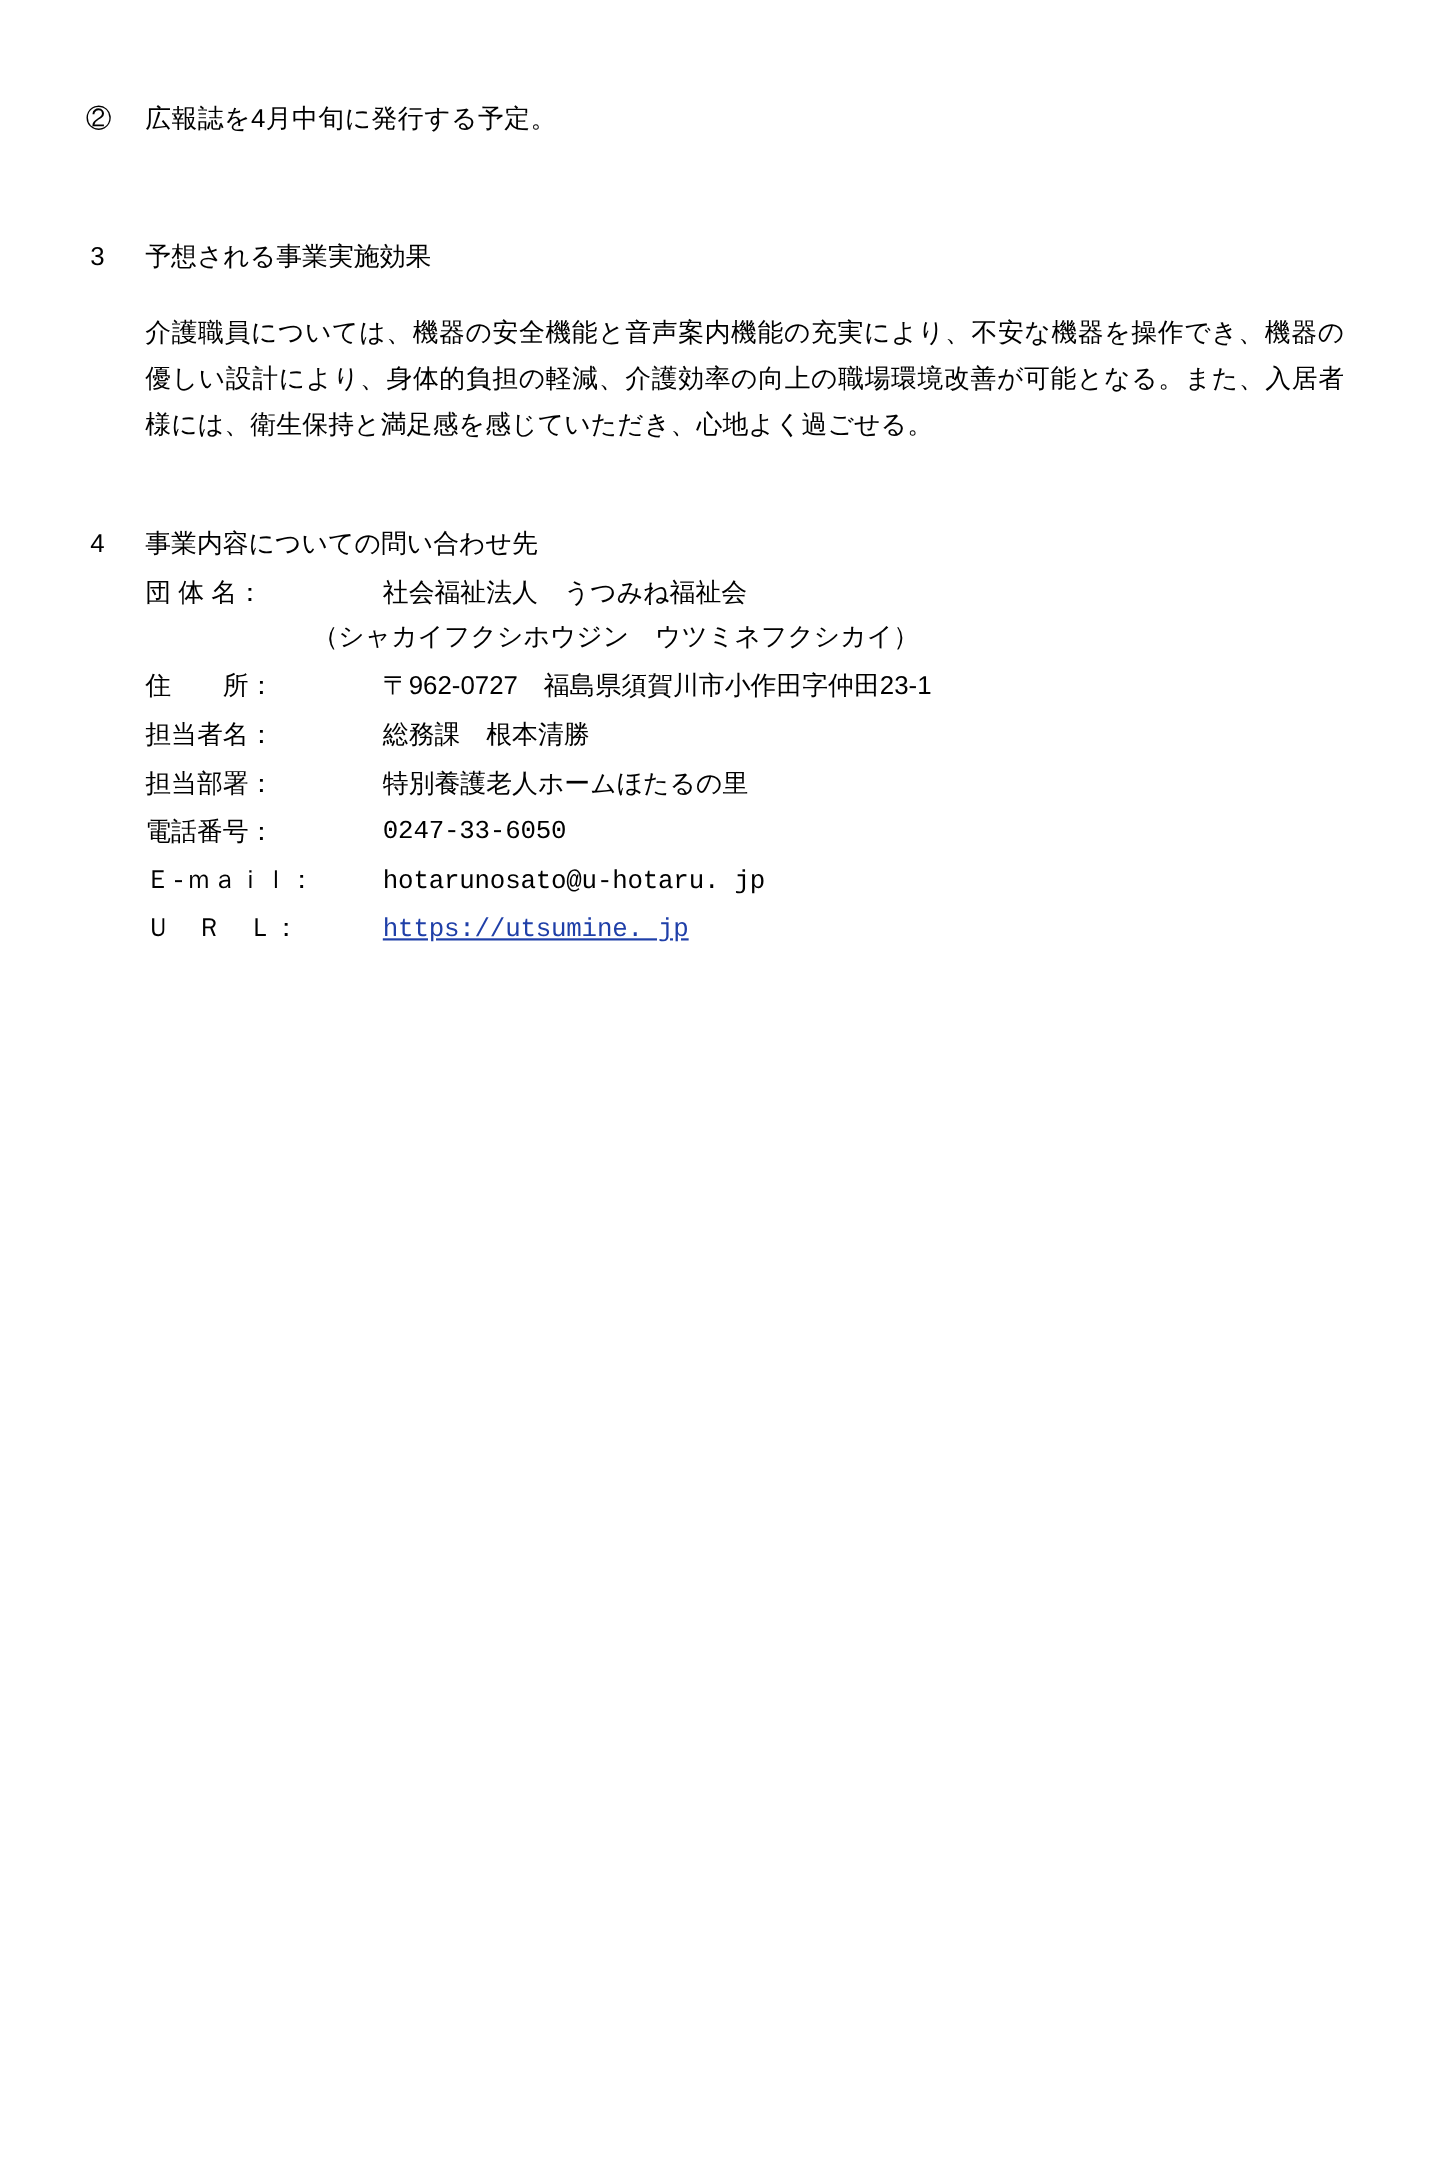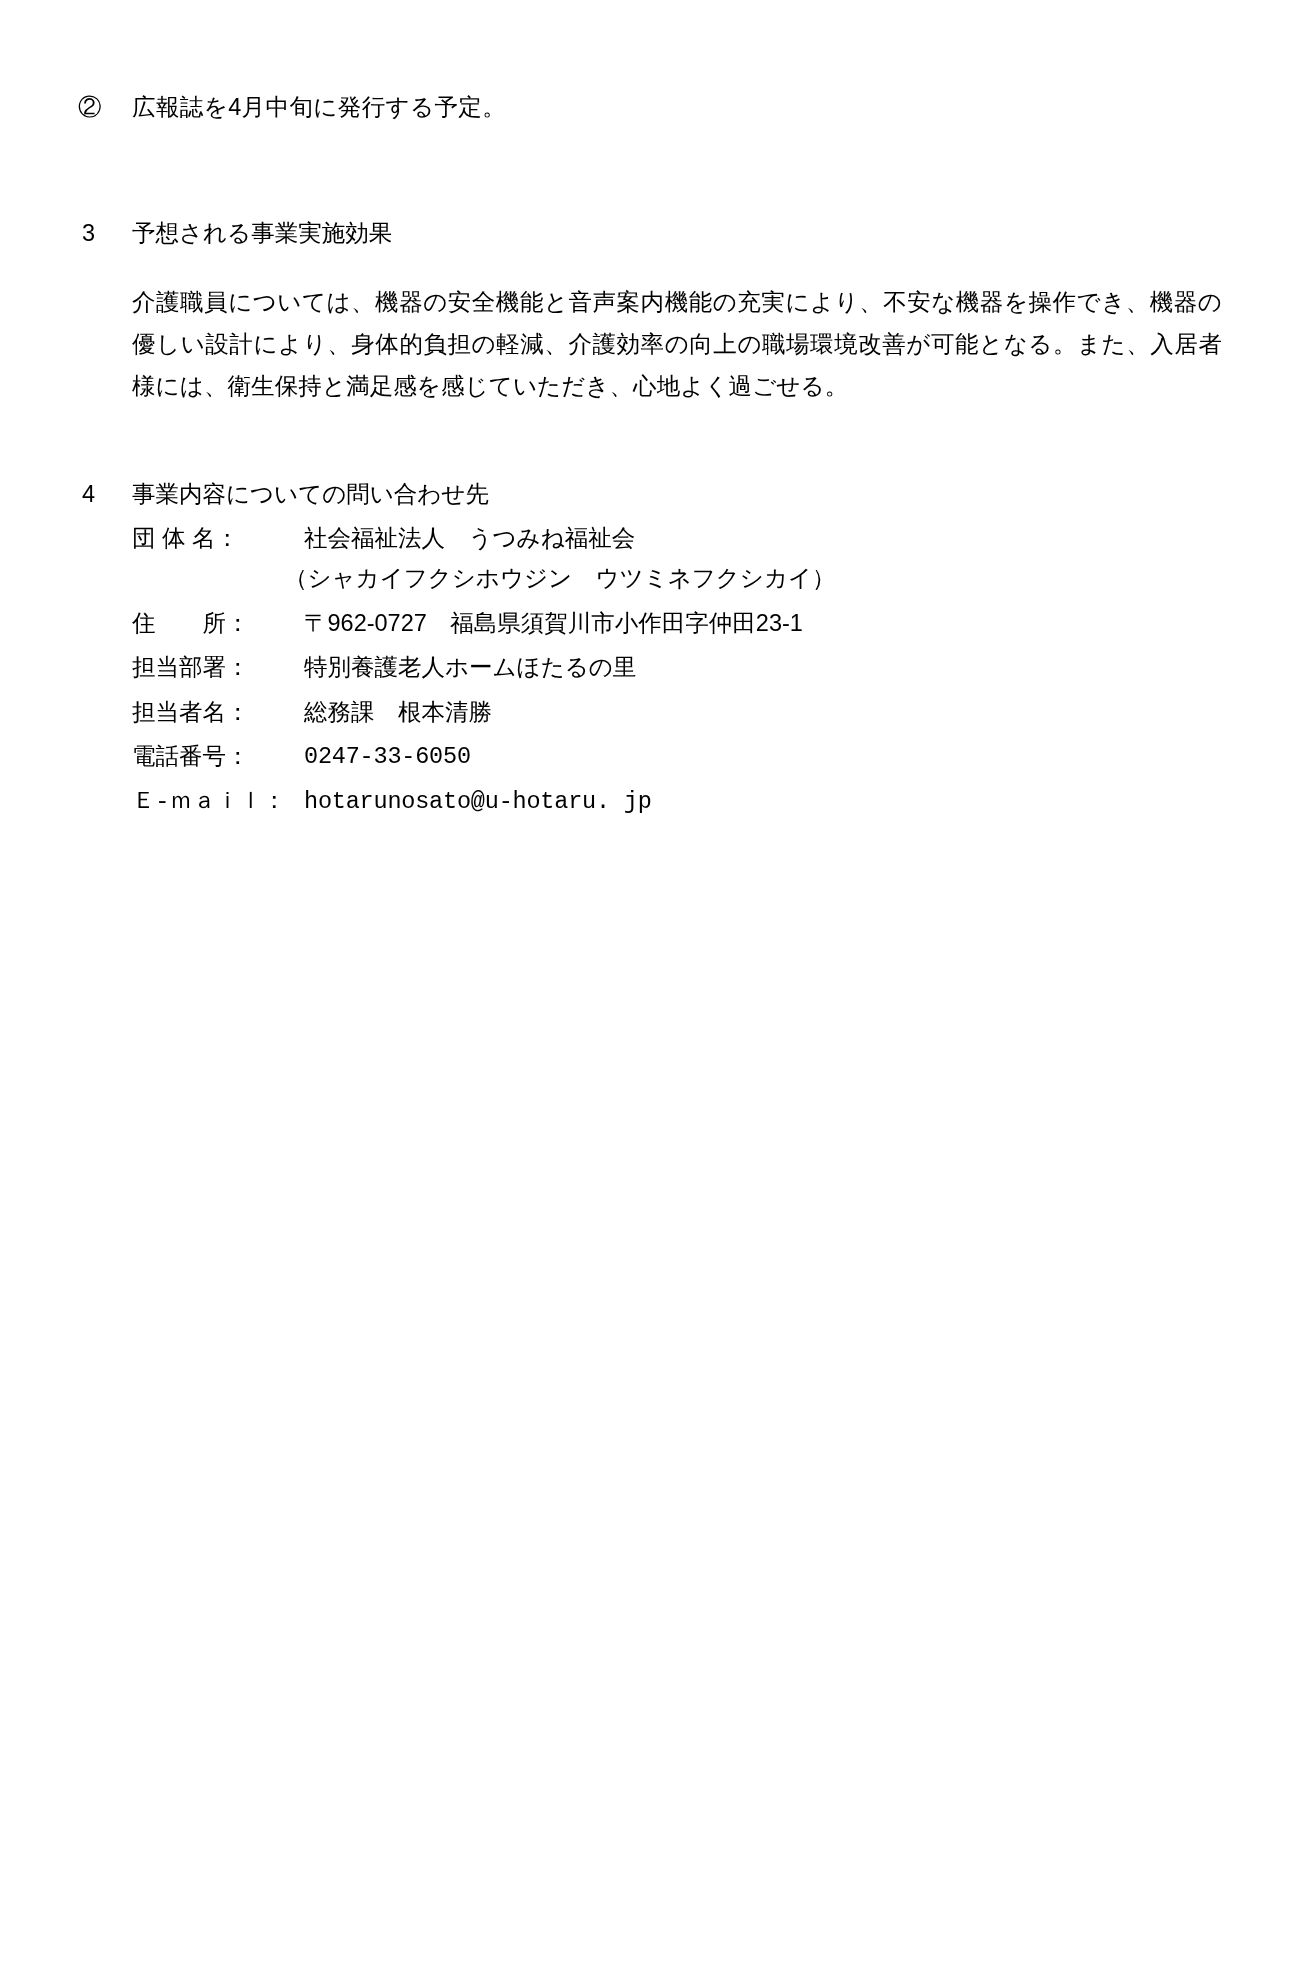--- a/index.html
+++ b/index.html
@@ -93,20 +93,21 @@
   }
   .contact-label {
     width: 152px;
     flex: 0 0 152px;
     font-size: 23.5px;
     white-space: pre;
   }
   .contact-value {
     font-size: 23.5px;
     white-space: pre;
+    margin-left: 44px;
   }
   .contact-sub {
     margin: -4px 0 21px 152px;
     font-size: 23.5px;
     white-space: pre;
     line-height: 1.0;
   }
   .mono {
     font-family: "Liberation Mono", monospace;
     letter-spacing: -0.2px;
@@ -156,37 +157,41 @@
           <div class="contact-value">社会福祉法人　うつみね福祉会</div>
         </div>
         <div class="contact-sub">（シャカイフクシホウジン　ウツミネフクシカイ）</div>
 
         <div class="contact-row">
           <div class="contact-label">住　　所：</div>
           <div class="contact-value">〒962-0727　福島県須賀川市小作田字仲田23-1</div>
         </div>
 
         <div class="contact-row">
-          <div class="contact-label">担当部署：</div>
-          <div class="contact-value">特別養護老人ホームほたるの里</div>
+          <div class="contact-label">担当者名：</div>
+          <div class="contact-value">総務課　根本清勝</div>
         </div>
 
         <div class="contact-row">
-          <div class="contact-label">担当者名：</div>
-          <div class="contact-value">総務課　根本清勝</div>
+          <div class="contact-label">担当部署：</div>
+          <div class="contact-value">特別養護老人ホームほたるの里</div>
         </div>
 
         <div class="contact-row">
           <div class="contact-label">電話番号：</div>
           <div class="contact-value mono">0247-33-6050</div>
         </div>
 
         <div class="contact-row">
           <div class="contact-label mono">Ｅ-ｍａｉｌ：</div>
           <div class="contact-value mono">hotarunosato@u-hotaru. jp</div>
         </div>
 
+        <div class="contact-row">
+          <div class="contact-label mono">Ｕ　Ｒ　Ｌ：</div>
+          <div class="contact-value mono link">https://utsumine. jp</div>
+        </div>
 
       </div>
     </div>
   </div>
 
 </div>
 
 </body></html>

